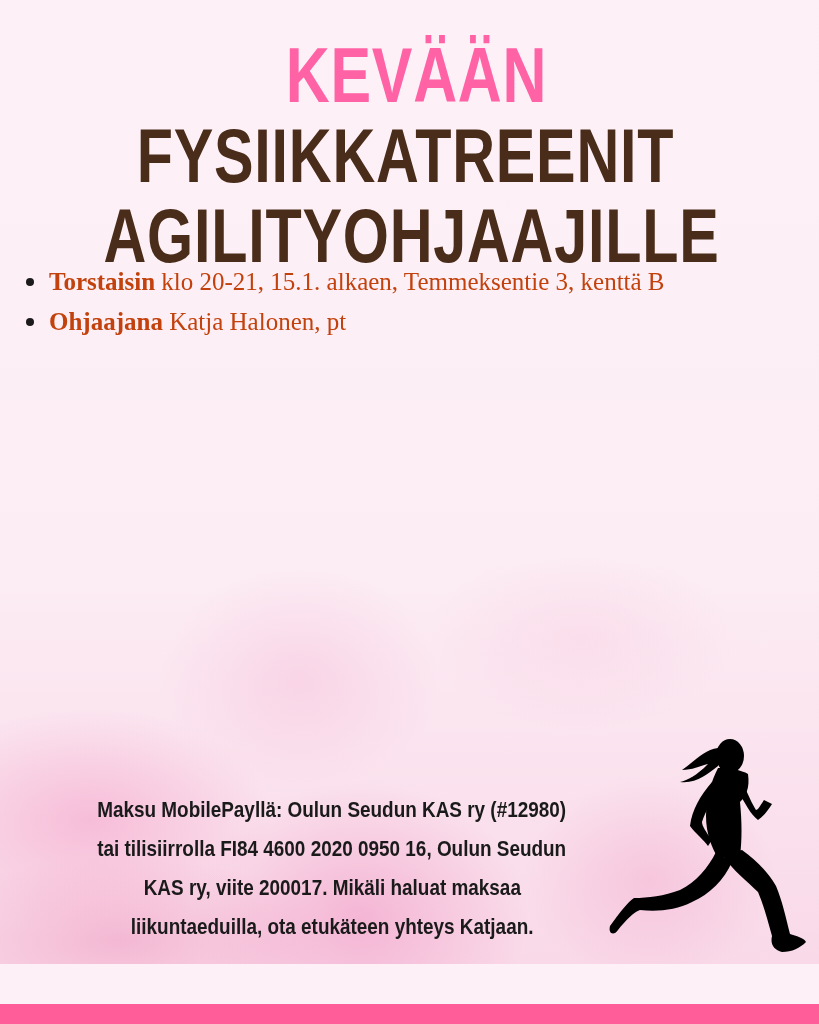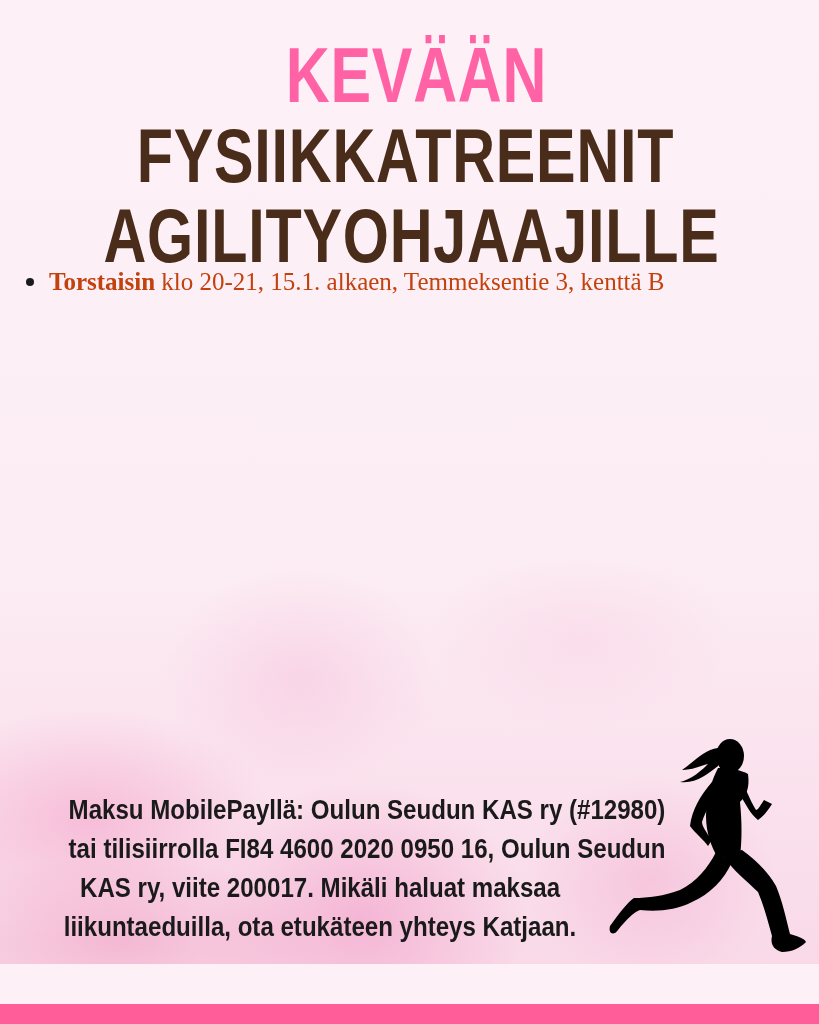--- a/index.html
+++ b/index.html
@@ -37,23 +37,23 @@
     margin: 0; padding: 0; list-style: none;
     color: #c2410c; font-size: 25px; line-height: 39.5px;
     font-family: Liberation Serif, serif;
   }
   ul.info li { position: relative; padding-left: 27px; margin: 0; }
   ul.info li .dot {
     position: absolute; left: 4px; top: 16px; width: 8px; height: 8px; border-radius: 50%; background: #1b1b1b;
   }
   ul.info li b { font-weight: bold; }
   .payment {
-    position: absolute; left: 20px; top: 790px; width: 600px; text-align: center;
+    position: absolute; left: 32px; top: 790px; width: 600px; text-align: center;
     font-family: "Liberation Sans", sans-serif; font-weight: bold;
-    color: #1a1a1a; font-size: 28px; line-height: 39px;
+    color: #1a1a1a; font-size: 22px; line-height: 39px;
   }
   .payment span { display: inline-block; transform: scaleX(0.86); transform-origin: center; white-space: nowrap; }
   .runner { position: absolute; left: 600px; top: 730px; width: 210px; height: 240px; }
   .footer {
     position: absolute; left: 0; top: 964px; width: 819px; height: 60px;
     background: #ff5c9a; text-align: center; margin-top: 40px;
   }
   .footer span {
     display: inline-block; margin-top: 16px; font-size: 21px; color: #3a0f20;
     transform: scaleX(0.85); font-family: "Liberation Sans", sans-serif;
@@ -65,20 +65,21 @@
 <div class="bg-clouds"></div>
 
 <div class="title-block">
   <div class="title-line title-pink">KEVÄÄN</div>
   <div class="title-line title-brown l2">FYSIIKKATREENIT</div>
   <div class="title-line title-brown l3">AGILITYOHJAAJILLE</div>
 </div>
 
 <ul class="info">
   <li><span class="dot"></span><b>Torstaisin</b><span> klo 20-21, 15.1. alkaen, Temmeksentie 3, kenttä B</span></li>
+  <li><span class="dot"></span><b>Ohjaajana</b><span> Katja Halonen, pt</span></li>
 </ul>
 
 <div class="payment">
   <span>Maksu MobilePayllä: Oulun Seudun KAS ry (#12980)</span><br>
   <span>tai tilisiirrolla FI84 4600 2020 0950 16, Oulun Seudun</span><br>
   <span>KAS ry, viite 200017. Mikäli haluat maksaa</span><br>
   <span>liikuntaeduilla, ota etukäteen yhteys Katjaan.</span>
 </div>
 
 <svg class="runner" viewBox="0 0 210 240" xmlns="http://www.w3.org/2000/svg">

